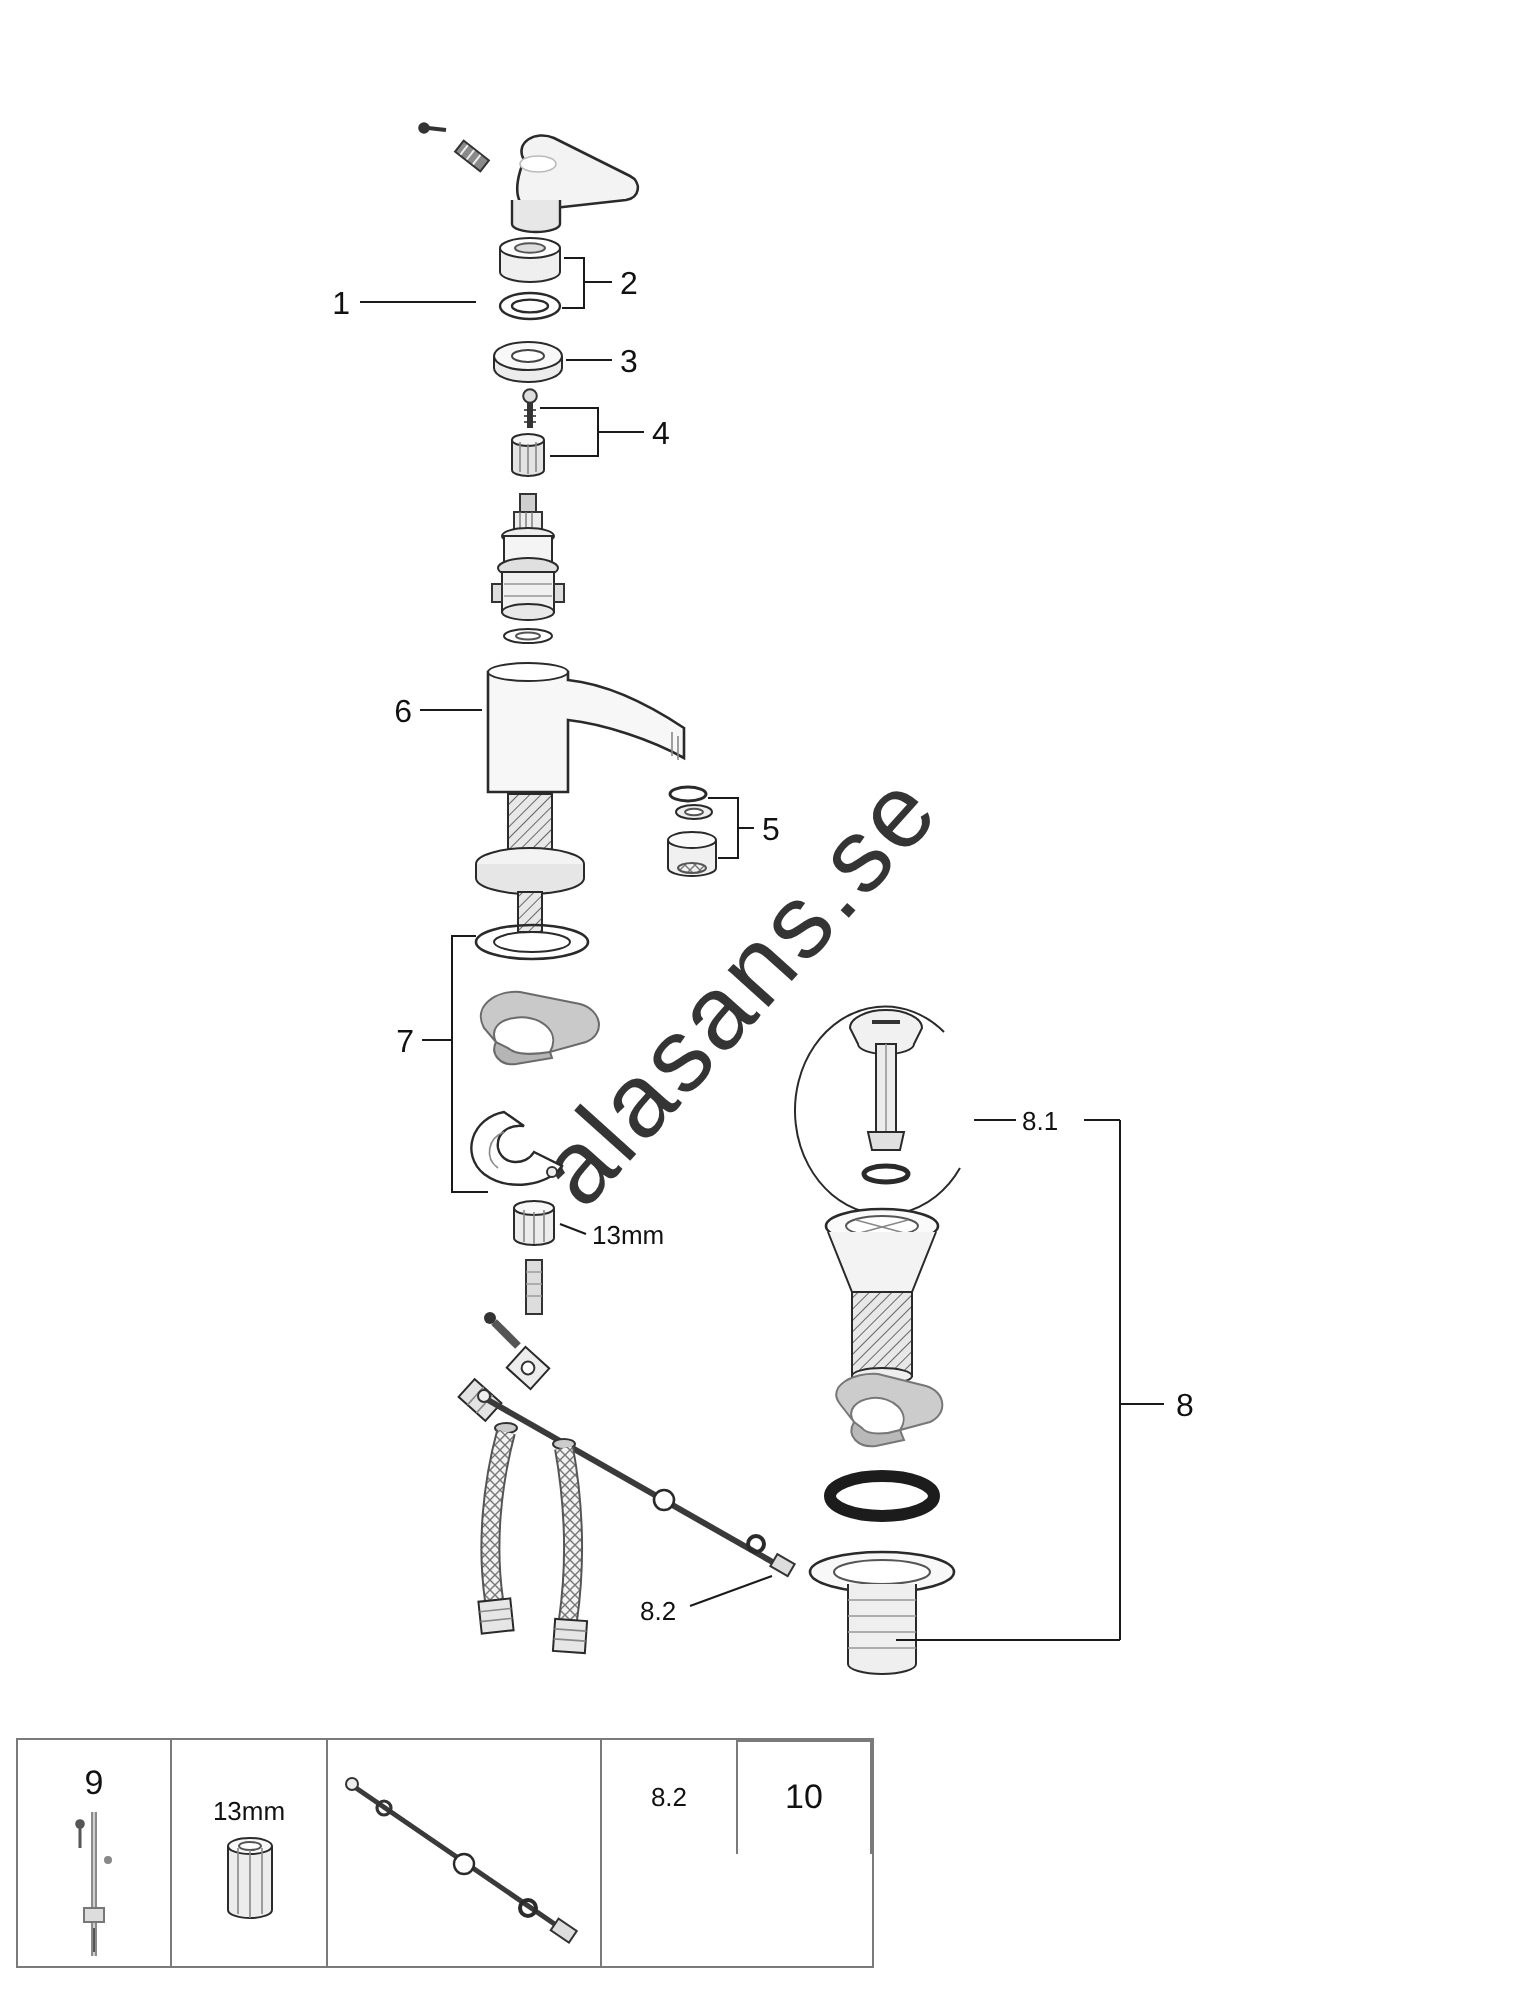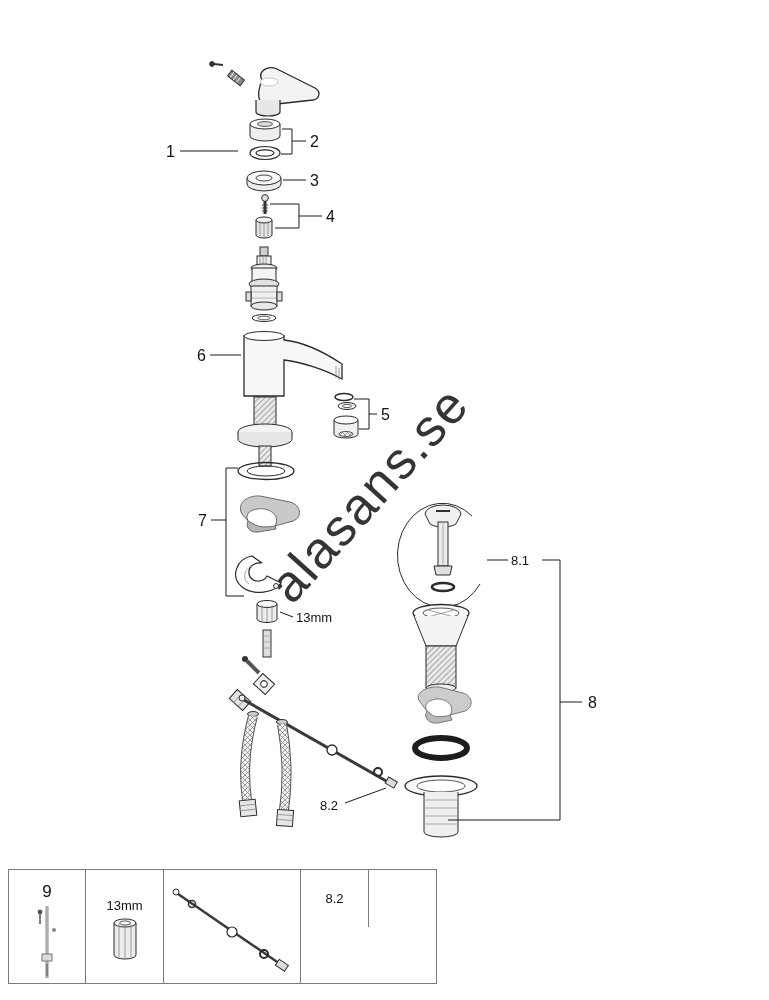--- a/index.html
+++ b/index.html
@@ -320,16 +320,17 @@
       <circle cx="68" cy="62" r="5" fill="#fff" stroke="#2a2a2a" stroke-width="1.2"></circle>
       <circle cx="100" cy="84" r="4" fill="none" stroke="#2a2a2a" stroke-width="2"></circle>
       <g transform="rotate(34 118 96)">
         <rect x="112" y="92" width="11" height="7" fill="#ddd" stroke="#333"></rect>
       </g>
     </svg>
   </div>
 
   <div class="cell cellD">
     <div class="gcell tl">8.2</div>
+    <div class="gcell bl big">10</div>
   </div>
 
 </div>
 </div>
 
 </body></html>

